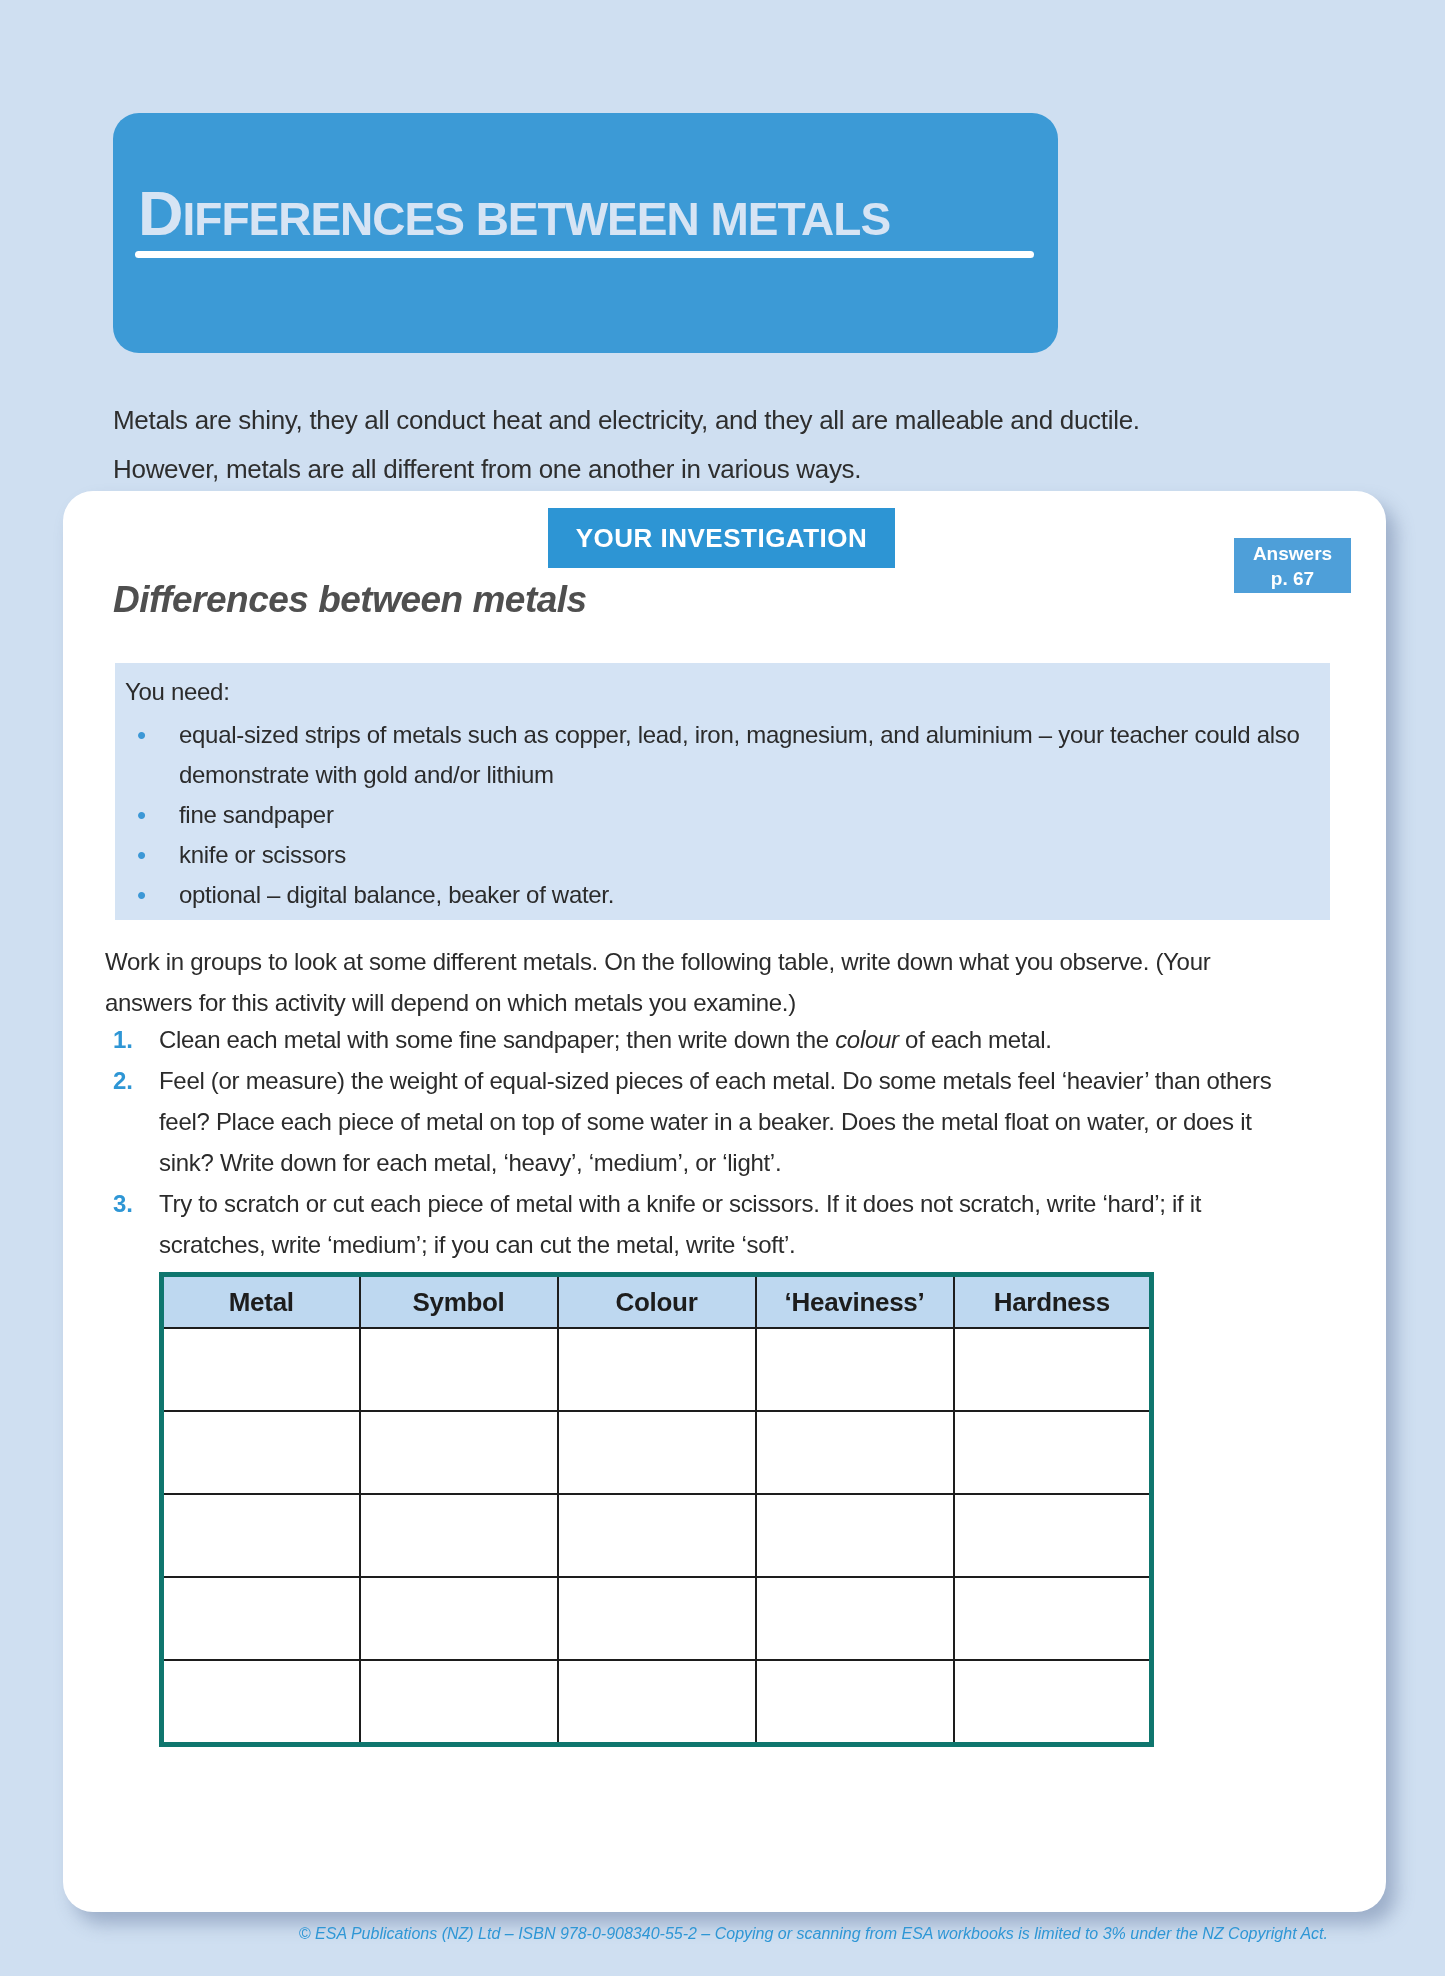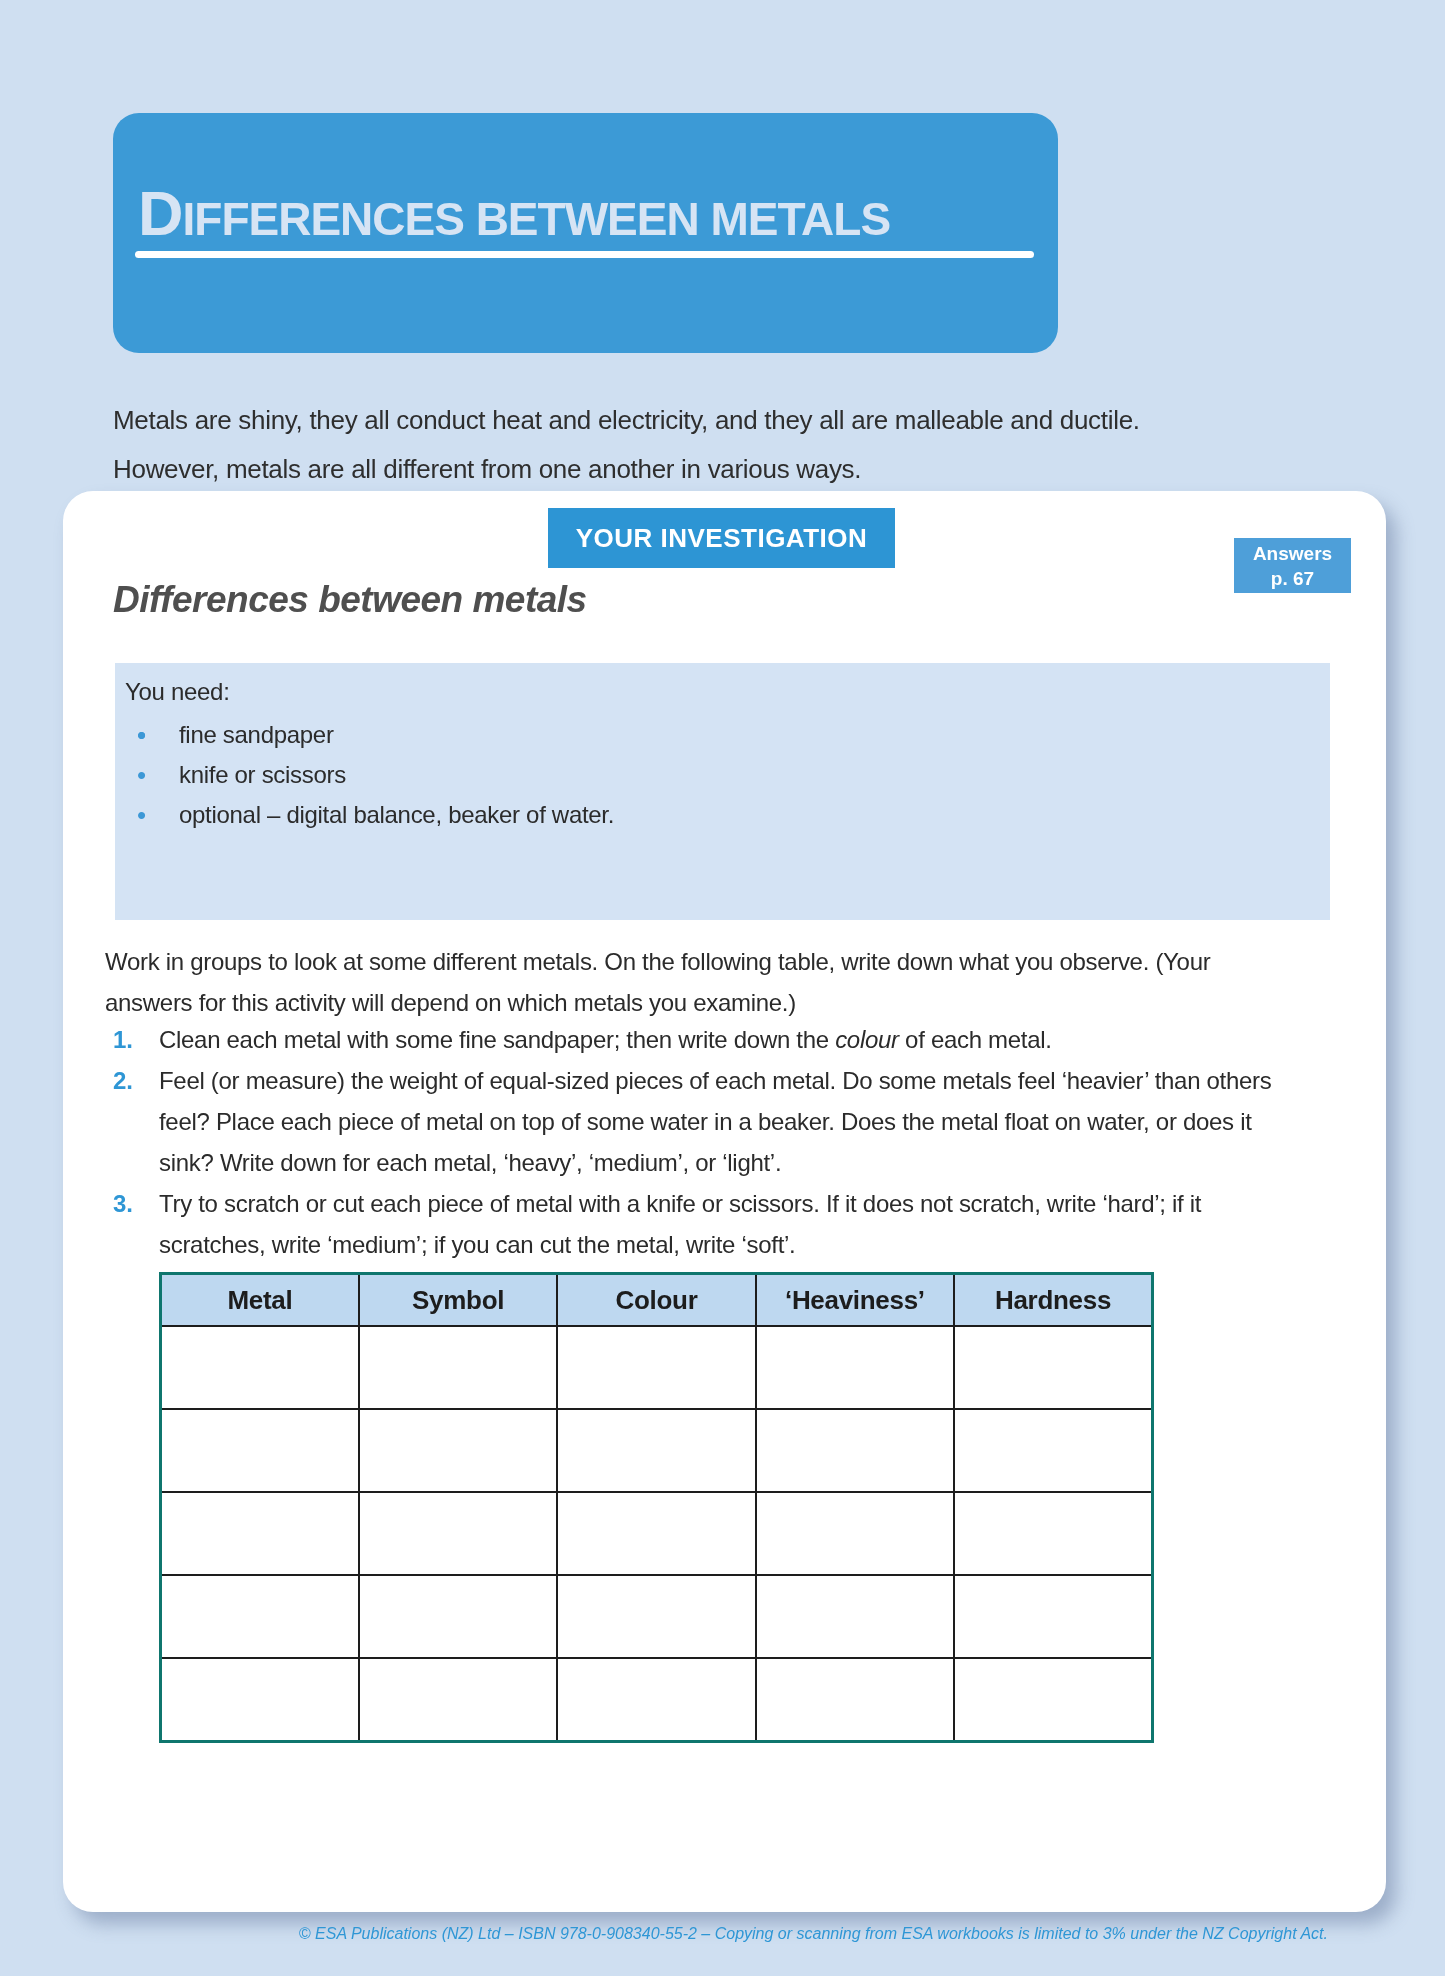--- a/index.html
+++ b/index.html
@@ -81,21 +81,21 @@
     width:46px;flex:0 0 46px;font-weight:bold;color:#2e96d5;
     font-size:24px;line-height:41px;
   }
   .steps .step-text{
     flex:1;font-size:24px;line-height:41px;letter-spacing:-0.3px;white-space:pre-line;
   }
   .steps .step-text em{font-style:italic;}
   
   .obs-table{
     position:absolute;left:96px;top:781px;width:995px;
-    border-collapse:collapse;border:3px solid #0f766e;table-layout:fixed;padding-left:38px;
+    border-collapse:collapse;border:5px solid #0f766e;table-layout:fixed;padding-left:38px;
   }
   .obs-table th{
     height:48px;background:#bed8f0;border:2px solid #1d1d1d;
     font-size:26px;font-weight:bold;color:#1d1d1d;text-align:center;letter-spacing:-0.3px;
   }
   .obs-table td{height:79px;border:2px solid #1d1d1d;background:#ffffff;}
   
   .footer{
     position:absolute;left:0;right:117px;top:1925px;
     text-align:right;font-size:16px;font-style:italic;color:#2e96d5;letter-spacing:0;margin-left:40px;
@@ -123,21 +123,22 @@
   <div class="answers-badge">
     <div>Answers</div>
     <div>p. 67</div>
   </div>
 
   <h2 class="inv-heading">Differences between metals</h2>
 
   <div class="you-need">
     <p class="yn-label">You need:</p>
     <ul>
-      <li><span class="dot">•</span></li>
+      <li><span class="dot">•</span><span>equal-sized strips of metals such as copper, lead, iron, magnesium, and aluminium – your teacher could also
+demonstrate with gold and/or lithium</span></li>
       <li><span class="dot">•</span><span>fine sandpaper</span></li>
       <li><span class="dot">•</span><span>knife or scissors</span></li>
       <li><span class="dot">•</span><span>optional – digital balance, beaker of water.</span></li>
     </ul>
   </div>
 
   <p class="work-par">Work in groups to look at some different metals. On the following table, write down what you observe. (Your
 answers for this activity will depend on which metals you examine.)</p>
 
   <ol class="steps">

